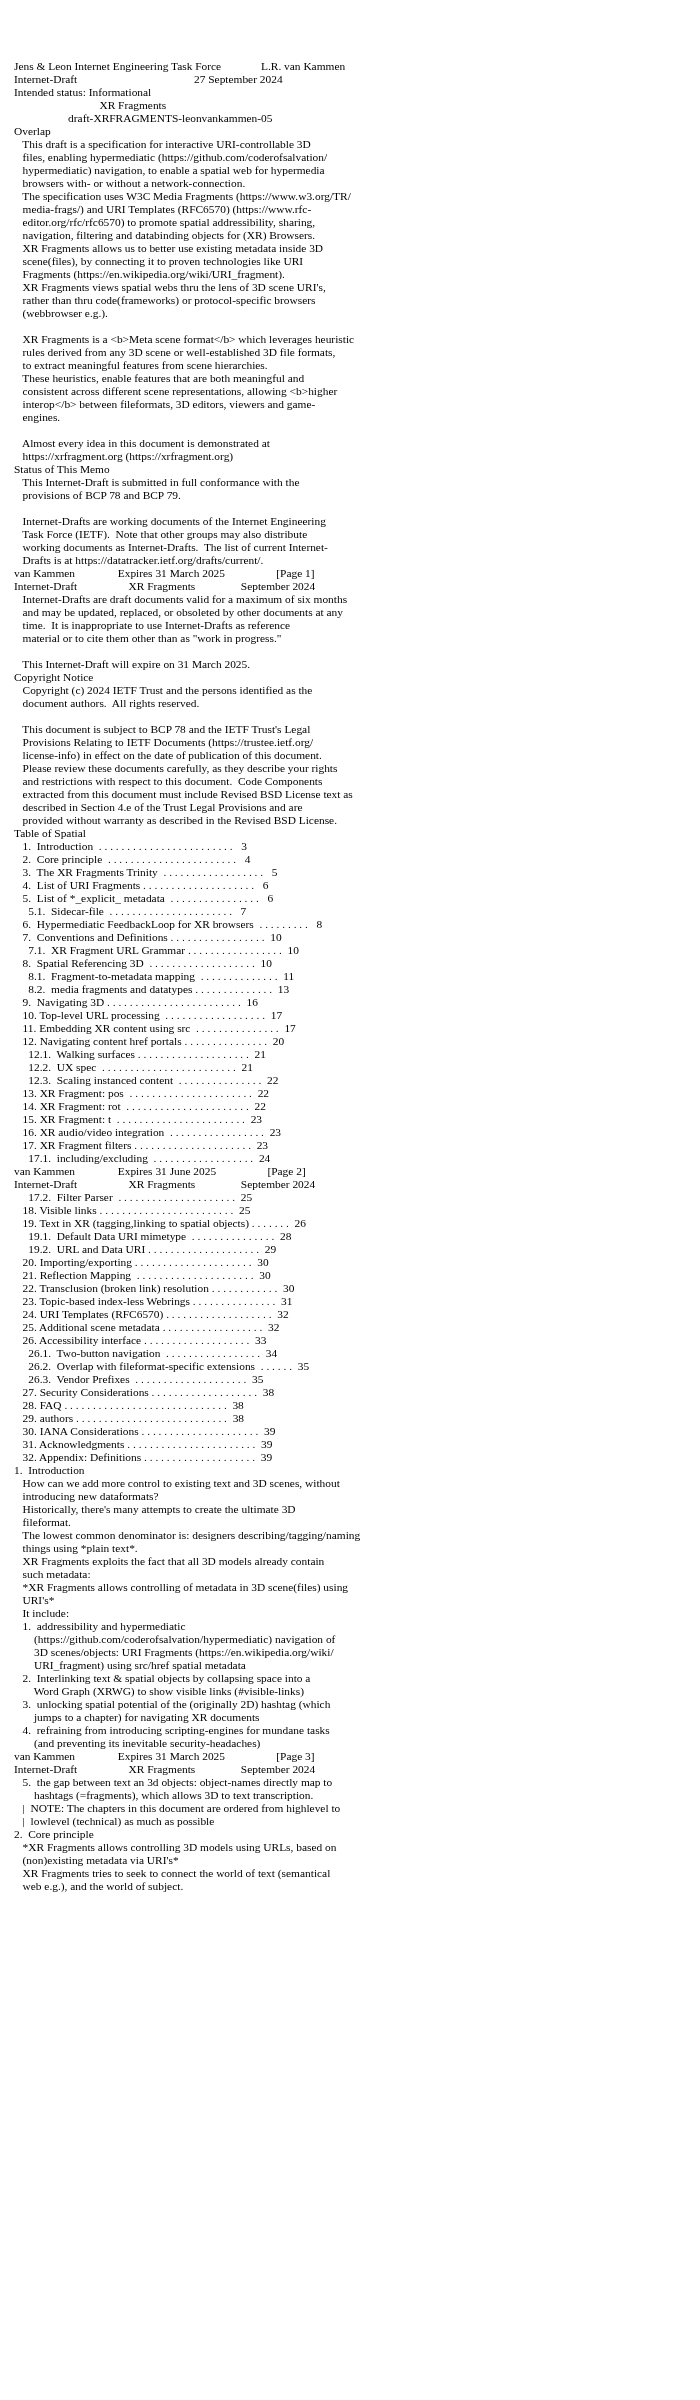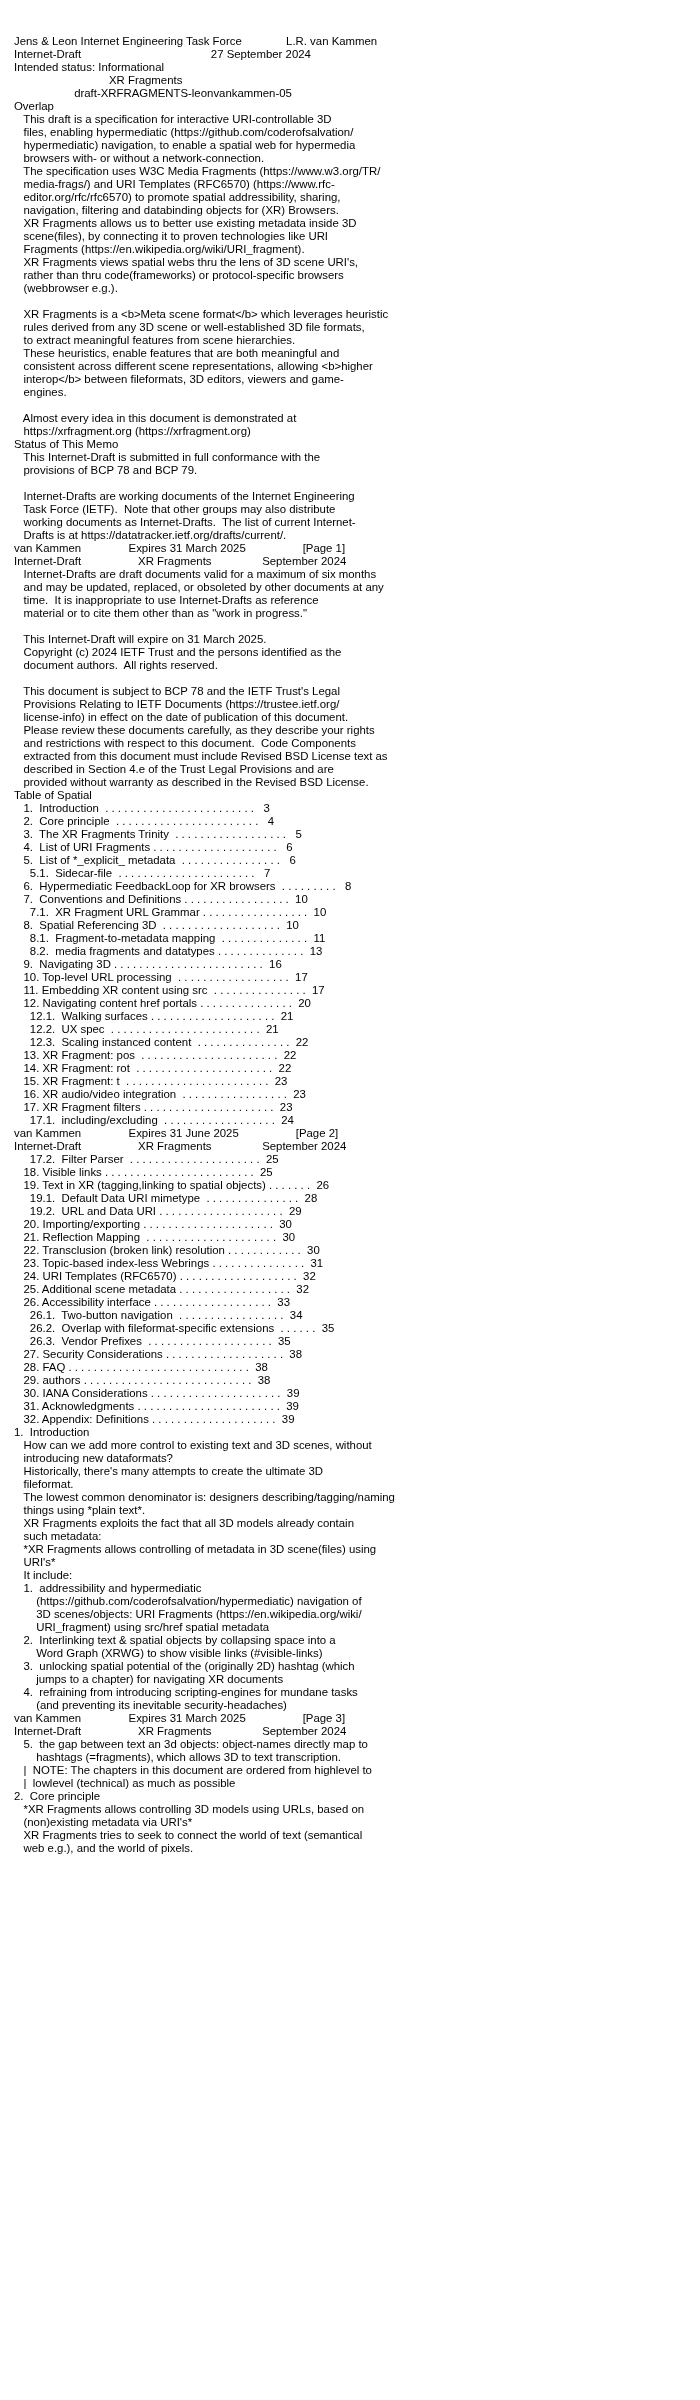--- a/index.html
+++ b/index.html
@@ -8,22 +8,22 @@
     background: #ffffff;
   }
   body {
     width: 700px;
     height: 2400px;
     overflow: hidden;
   }
   .doc {
     box-sizing: border-box;
     width: 700px;
-    padding: 35px 0 0 14px;
-    font-family: Liberation Sans, sans-serif;
+    padding: 60px 0 0 14px;
+    font-family: Liberation Serif, serif;
     font-size: 11.4px;
     line-height: 13px;
     color: #000000;
   }
   .doc pre {
     margin: 0;
     padding: 0;
     font: inherit;
     white-space: pre;
   }
@@ -81,20 +81,21 @@
   <pre class="g5">van Kammen               Expires 31 March 2025                  [Page 1]</pre>
   <pre class="g1">Internet-Draft                  XR Fragments                September 2024</pre>
 
   <pre class="g2">   Internet-Drafts are draft documents valid for a maximum of six months
    and may be updated, replaced, or obsoleted by other documents at any
    time.  It is inappropriate to use Internet-Drafts as reference
    material or to cite them other than as "work in progress."
 
    This Internet-Draft will expire on 31 March 2025.</pre>
 
+  <pre class="g1">Copyright Notice</pre>
   <pre class="g1">   Copyright (c) 2024 IETF Trust and the persons identified as the
    document authors.  All rights reserved.
 
    This document is subject to BCP 78 and the IETF Trust's Legal
    Provisions Relating to IETF Documents (https://trustee.ietf.org/
    license-info) in effect on the date of publication of this document.
    Please review these documents carefully, as they describe your rights
    and restrictions with respect to this document.  Code Components
    extracted from this document must include Revised BSD License text as
    described in Section 4.e of the Trust Legal Provisions and are
@@ -180,14 +181,14 @@
 
   <pre class="g2">   5.  the gap between text an 3d objects: object-names directly map to
        hashtags (=fragments), which allows 3D to text transcription.</pre>
   <pre class="g1">   |  NOTE: The chapters in this document are ordered from highlevel to
    |  lowlevel (technical) as much as possible</pre>
 
   <pre class="g1">2.  Core principle</pre>
   <pre class="g1">   *XR Fragments allows controlling 3D models using URLs, based on
    (non)existing metadata via URI's*</pre>
   <pre class="g1">   XR Fragments tries to seek to connect the world of text (semantical
-   web e.g.), and the world of pixels.</pre>
+   web e.g.), and the world of subject.</pre>
 </div>
 
 </body></html>

